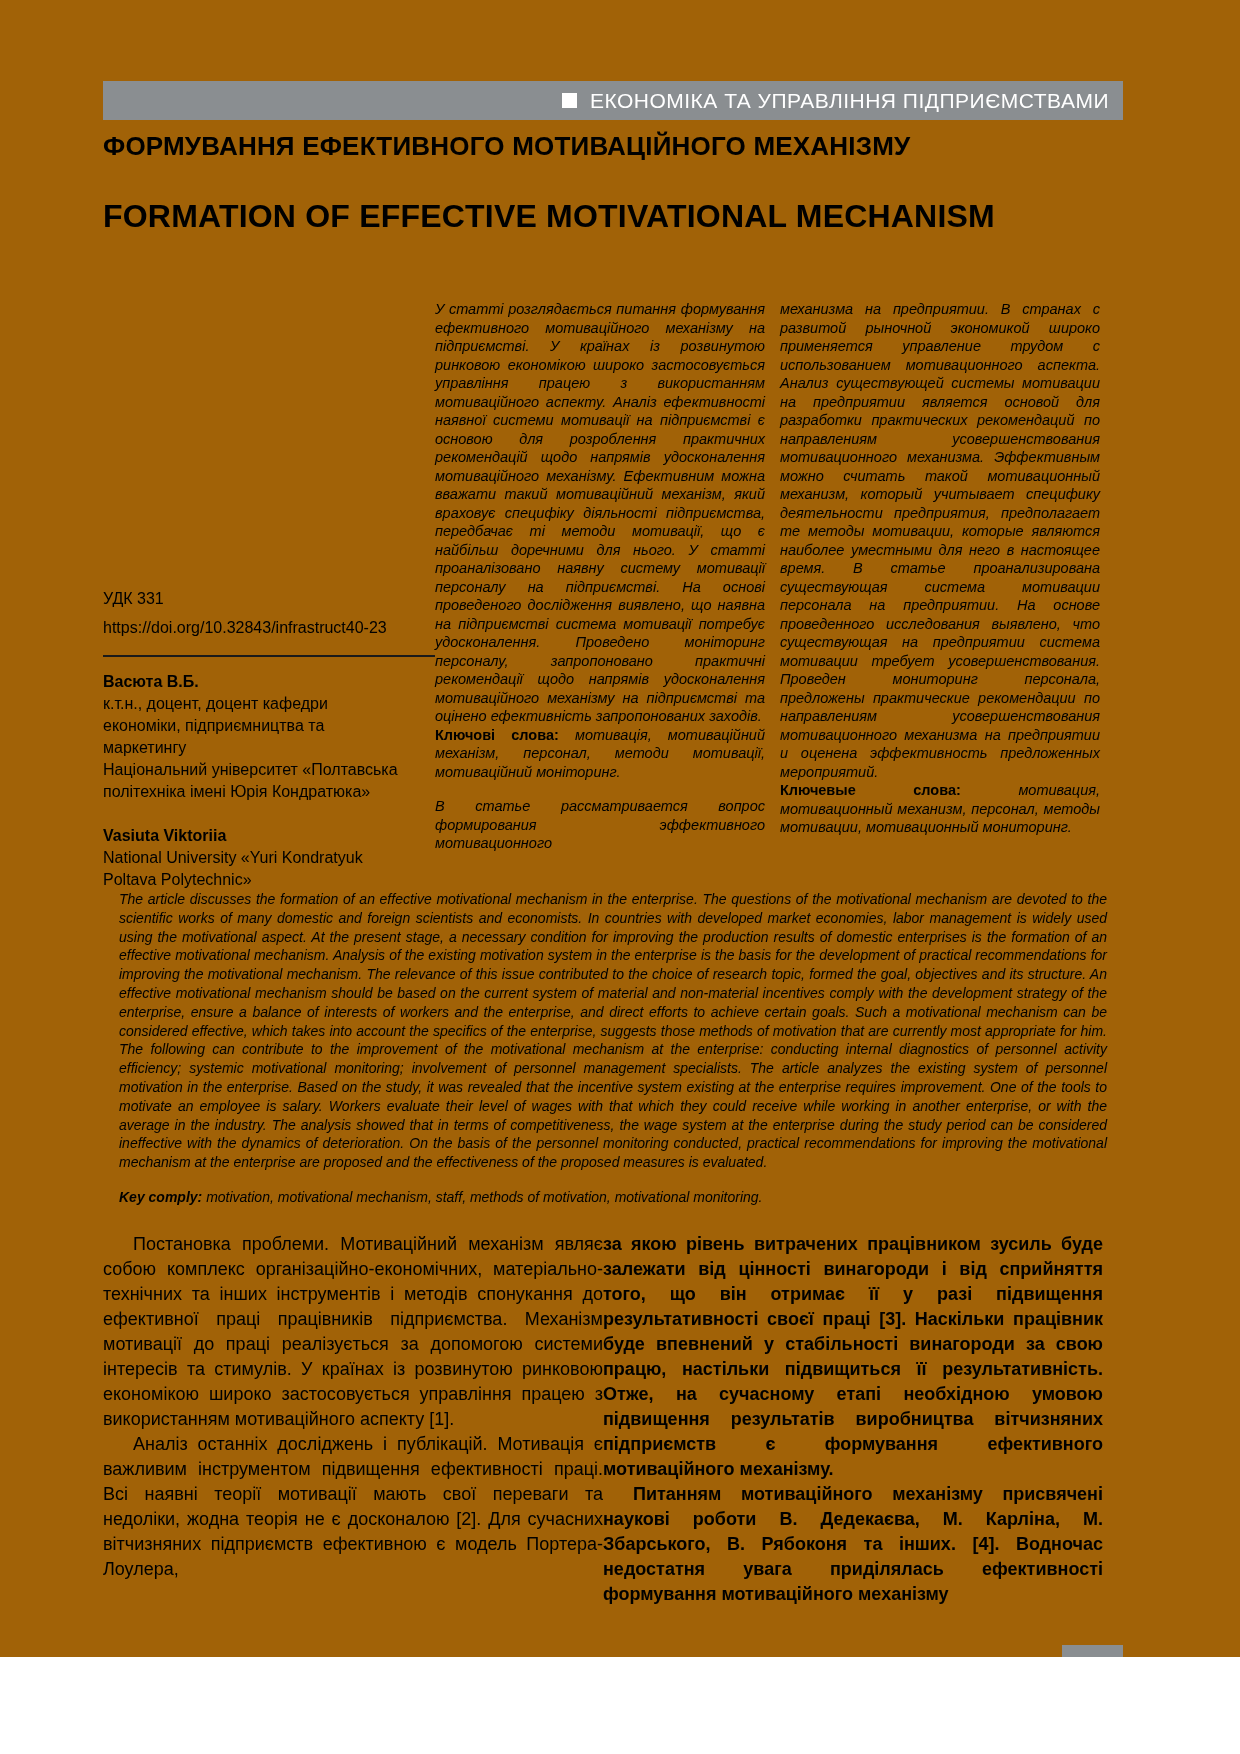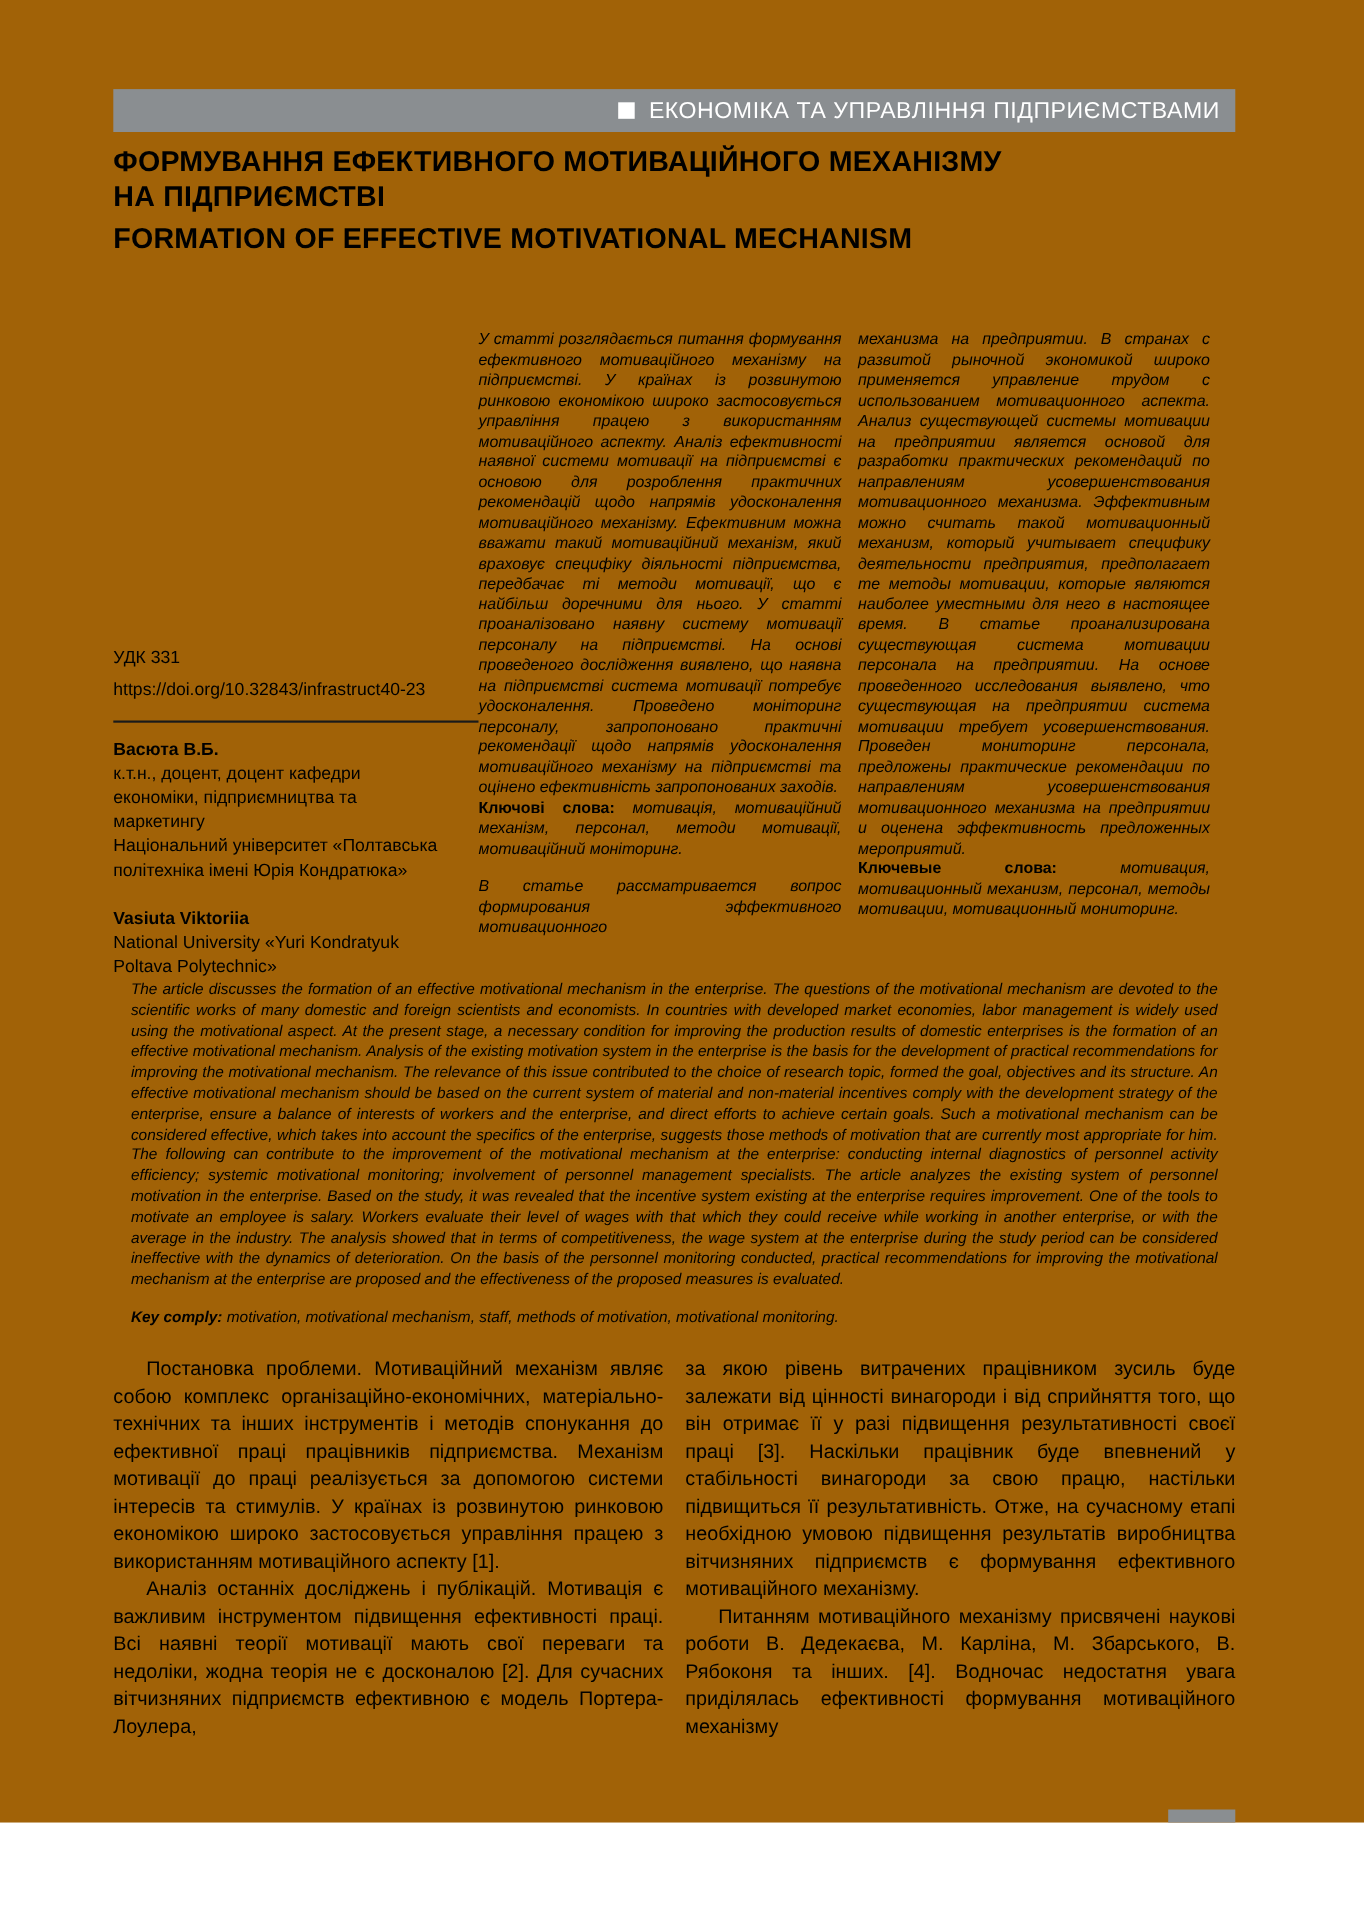--- a/index.html
+++ b/index.html
@@ -17,21 +17,21 @@
     background:#8a8e91;
     display:flex;align-items:center;justify-content:flex-end;
     padding-right:14px;box-sizing:border-box;
     color:#fff;font-size:21px;letter-spacing:0.5px;
   }
   .band .sq{width:15px;height:15px;background:#fff;display:inline-block;margin-right:13px;flex:0 0 auto;}
   
   .title-ua{position:absolute;left:103px;top:130px;width:1020px;
     font-size:26px;font-weight:bold;line-height:32px;letter-spacing:0.2px;}
   .title-en{position:absolute;left:103px;top:200px;width:1020px;
-    font-size:26px;font-weight:bold;line-height:32px;letter-spacing:0.2px;}
+    font-size:32px;font-weight:bold;line-height:32px;letter-spacing:0.2px;}
   
   .cols{position:absolute;left:103px;top:300px;width:1020px;display:flex;}
   .col-info{width:332px;box-sizing:border-box;padding-top:288px;font-size:16px;line-height:22px;}
   .col-info .udk{margin-bottom:7px;}
   .col-info .rule{border:none;border-top:2px solid #1a1a1a;margin:16px 0 14px 0;width:100%;}
   .col-info .aname{font-weight:bold;}
   .col-info .agap{height:22px;}
   .col-abs{width:330px;font-size:14.5px;line-height:18.5px;
     font-style:italic;text-align:justify;}
   .col-abs.ru{width:320px;margin-left:15px;}
@@ -39,21 +39,21 @@
   .col-abs .kw-label{font-weight:bold;font-style:normal;}
   .col-abs .overflow-para{margin-top:16px;}
   
   .abs-en{position:absolute;left:103px;top:874px;width:1020px;
     font-size:14px;line-height:18.8px;font-style:italic;text-align:justify;}
   .abs-en p{margin:16px;}
   .abs-en .kw-label{font-weight:bold;}
   
   .body-cols{position:absolute;left:103px;top:1232px;width:1020px;display:flex;}
   .body-col{width:500px;font-size:18px;line-height:25px;text-align:justify;}
-  .body-col.right{margin-left:20px;}
+  .body-col.right{font-weight:bold;}
   .body-col p{margin:0;}
   .body-col p.indent{text-indent:30px;}
   .body-col .lead{font-weight:normal;}
   
   .pagenum{
     position:absolute;left:1062px;top:1645px;width:61px;height:109px;
     background:#8a8e91;color:#fff;
     font-size:30px;text-align:center;box-sizing:border-box;padding-top:20px;
   }
 </style>
@@ -62,21 +62,20 @@
 
 <div class="page">
 
   <div class="band">
     <span class="sq"></span>
     <span>ЕКОНОМІКА ТА УПРАВЛІННЯ ПІДПРИЄМСТВАМИ</span>
   </div>
 
   <div class="title-ua">
     <div>ФОРМУВАННЯ ЕФЕКТИВНОГО МОТИВАЦІЙНОГО МЕХАНІЗМУ</div>
-    <div>НА ПІДПРИЄМСТВІ</div>
   </div>
   <div class="title-en">
     <div>FORMATION OF EFFECTIVE MOTIVATIONAL MECHANISM</div>
   </div>
 
   <div class="cols">
 
     <div class="col-info">
       <div class="udk">УДК 331</div>
       <div class="doi">https://doi.org/10.32843/infrastruct40-23</div>

